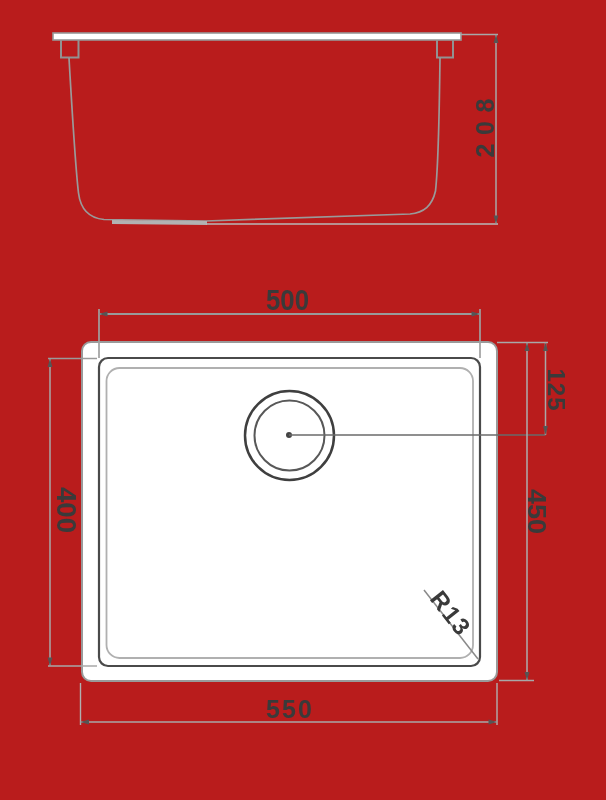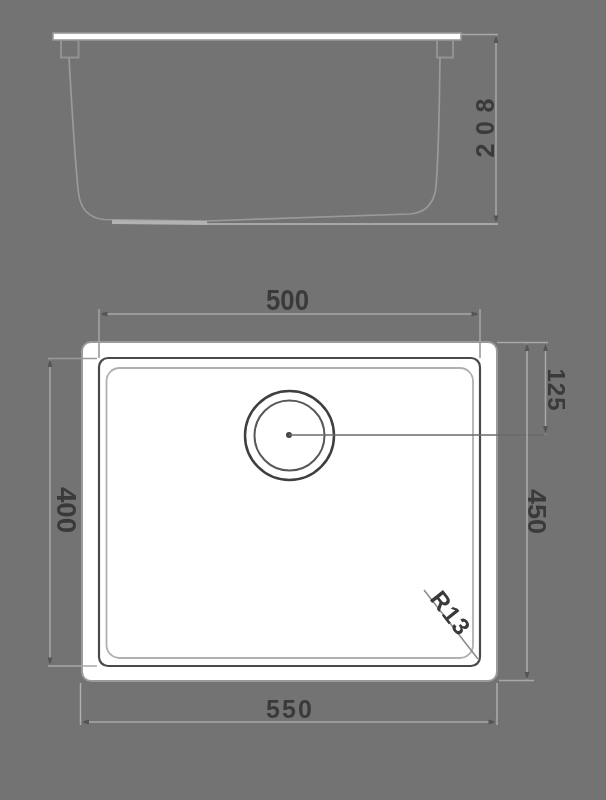--- a/index.html
+++ b/index.html
@@ -1,16 +1,16 @@
 <!DOCTYPE html>
 <html><head>
 <meta charset="utf-8">
 <style>
   html,body{margin:0;padding:0;background:#ffffff;}
-  #wrap{width:606px;height:800px;position:relative;background:#737373;overflow:hidden;}
+  #wrap{width:606px;height:800px;position:relative;background:#b91c1c;overflow:hidden;}
   svg{display:block;filter:blur(0.75px);}
   text{font-family:"Liberation Sans",sans-serif;font-weight:bold;fill:#3a3a3a;}
 </style>
 </head>
 <body>
 <div id="wrap">
 <svg width="606" height="800" viewBox="0 0 606 800" xmlns="http://www.w3.org/2000/svg">
 
 <g>
 

